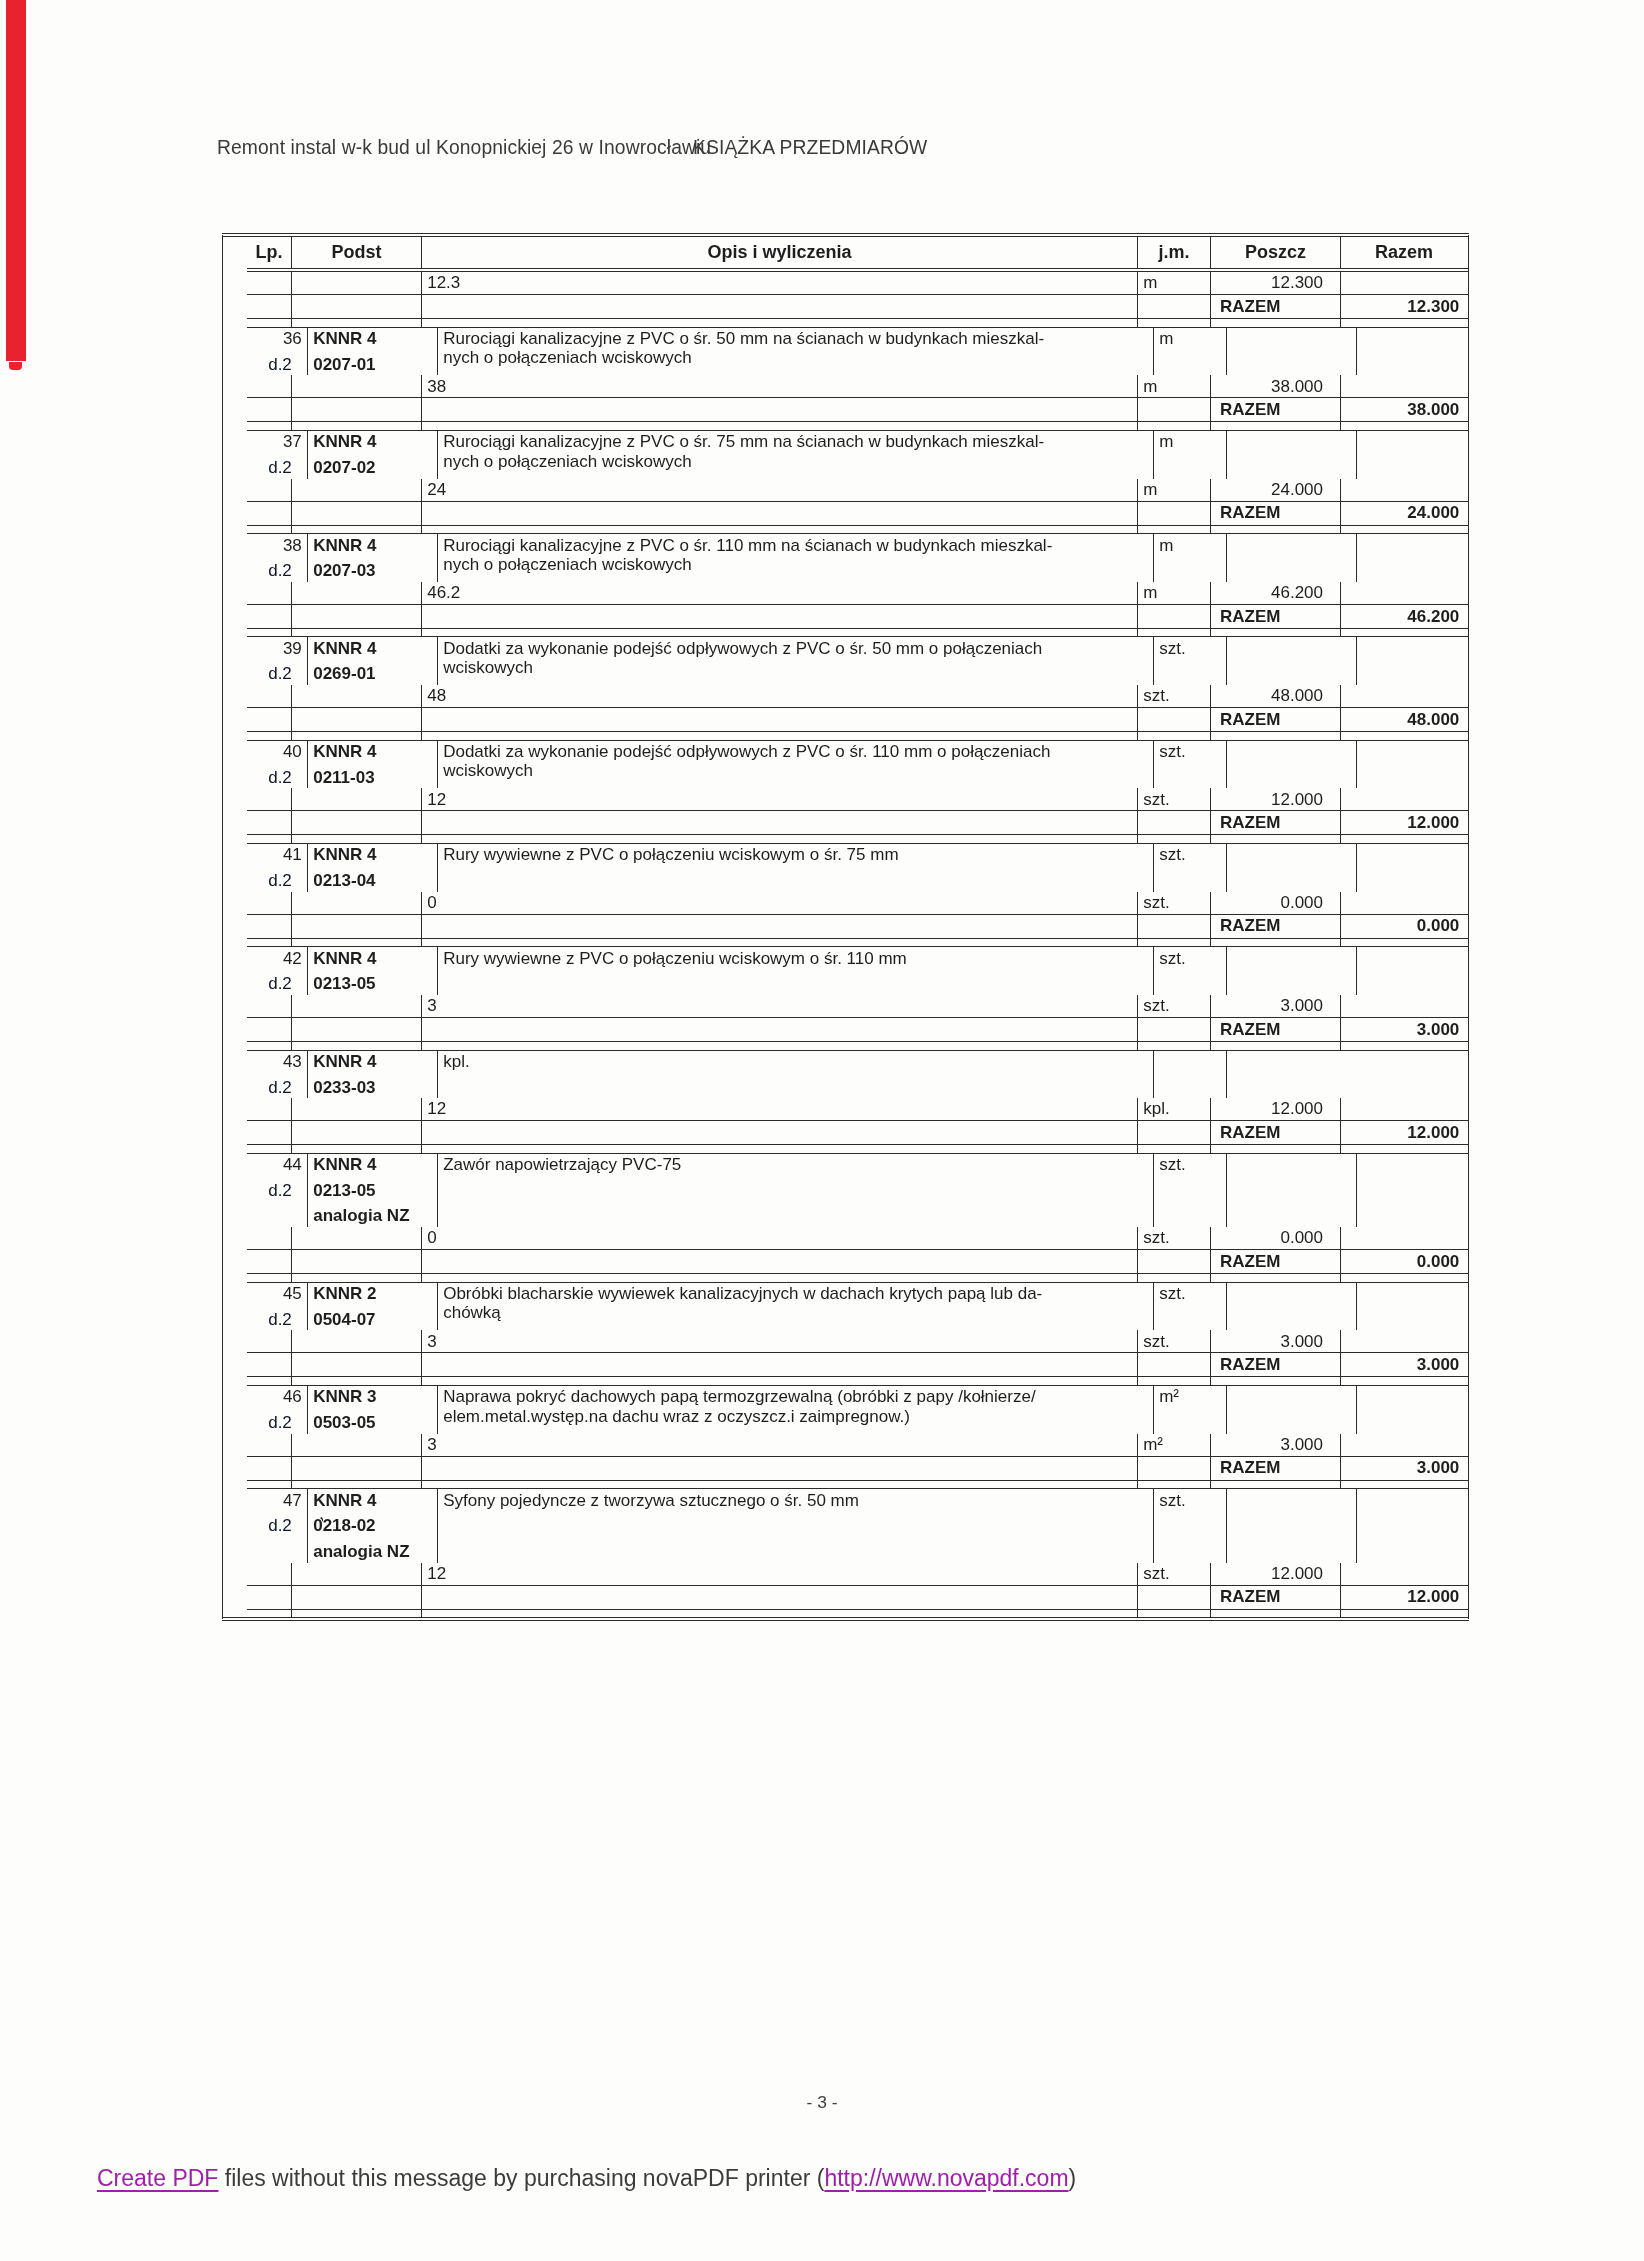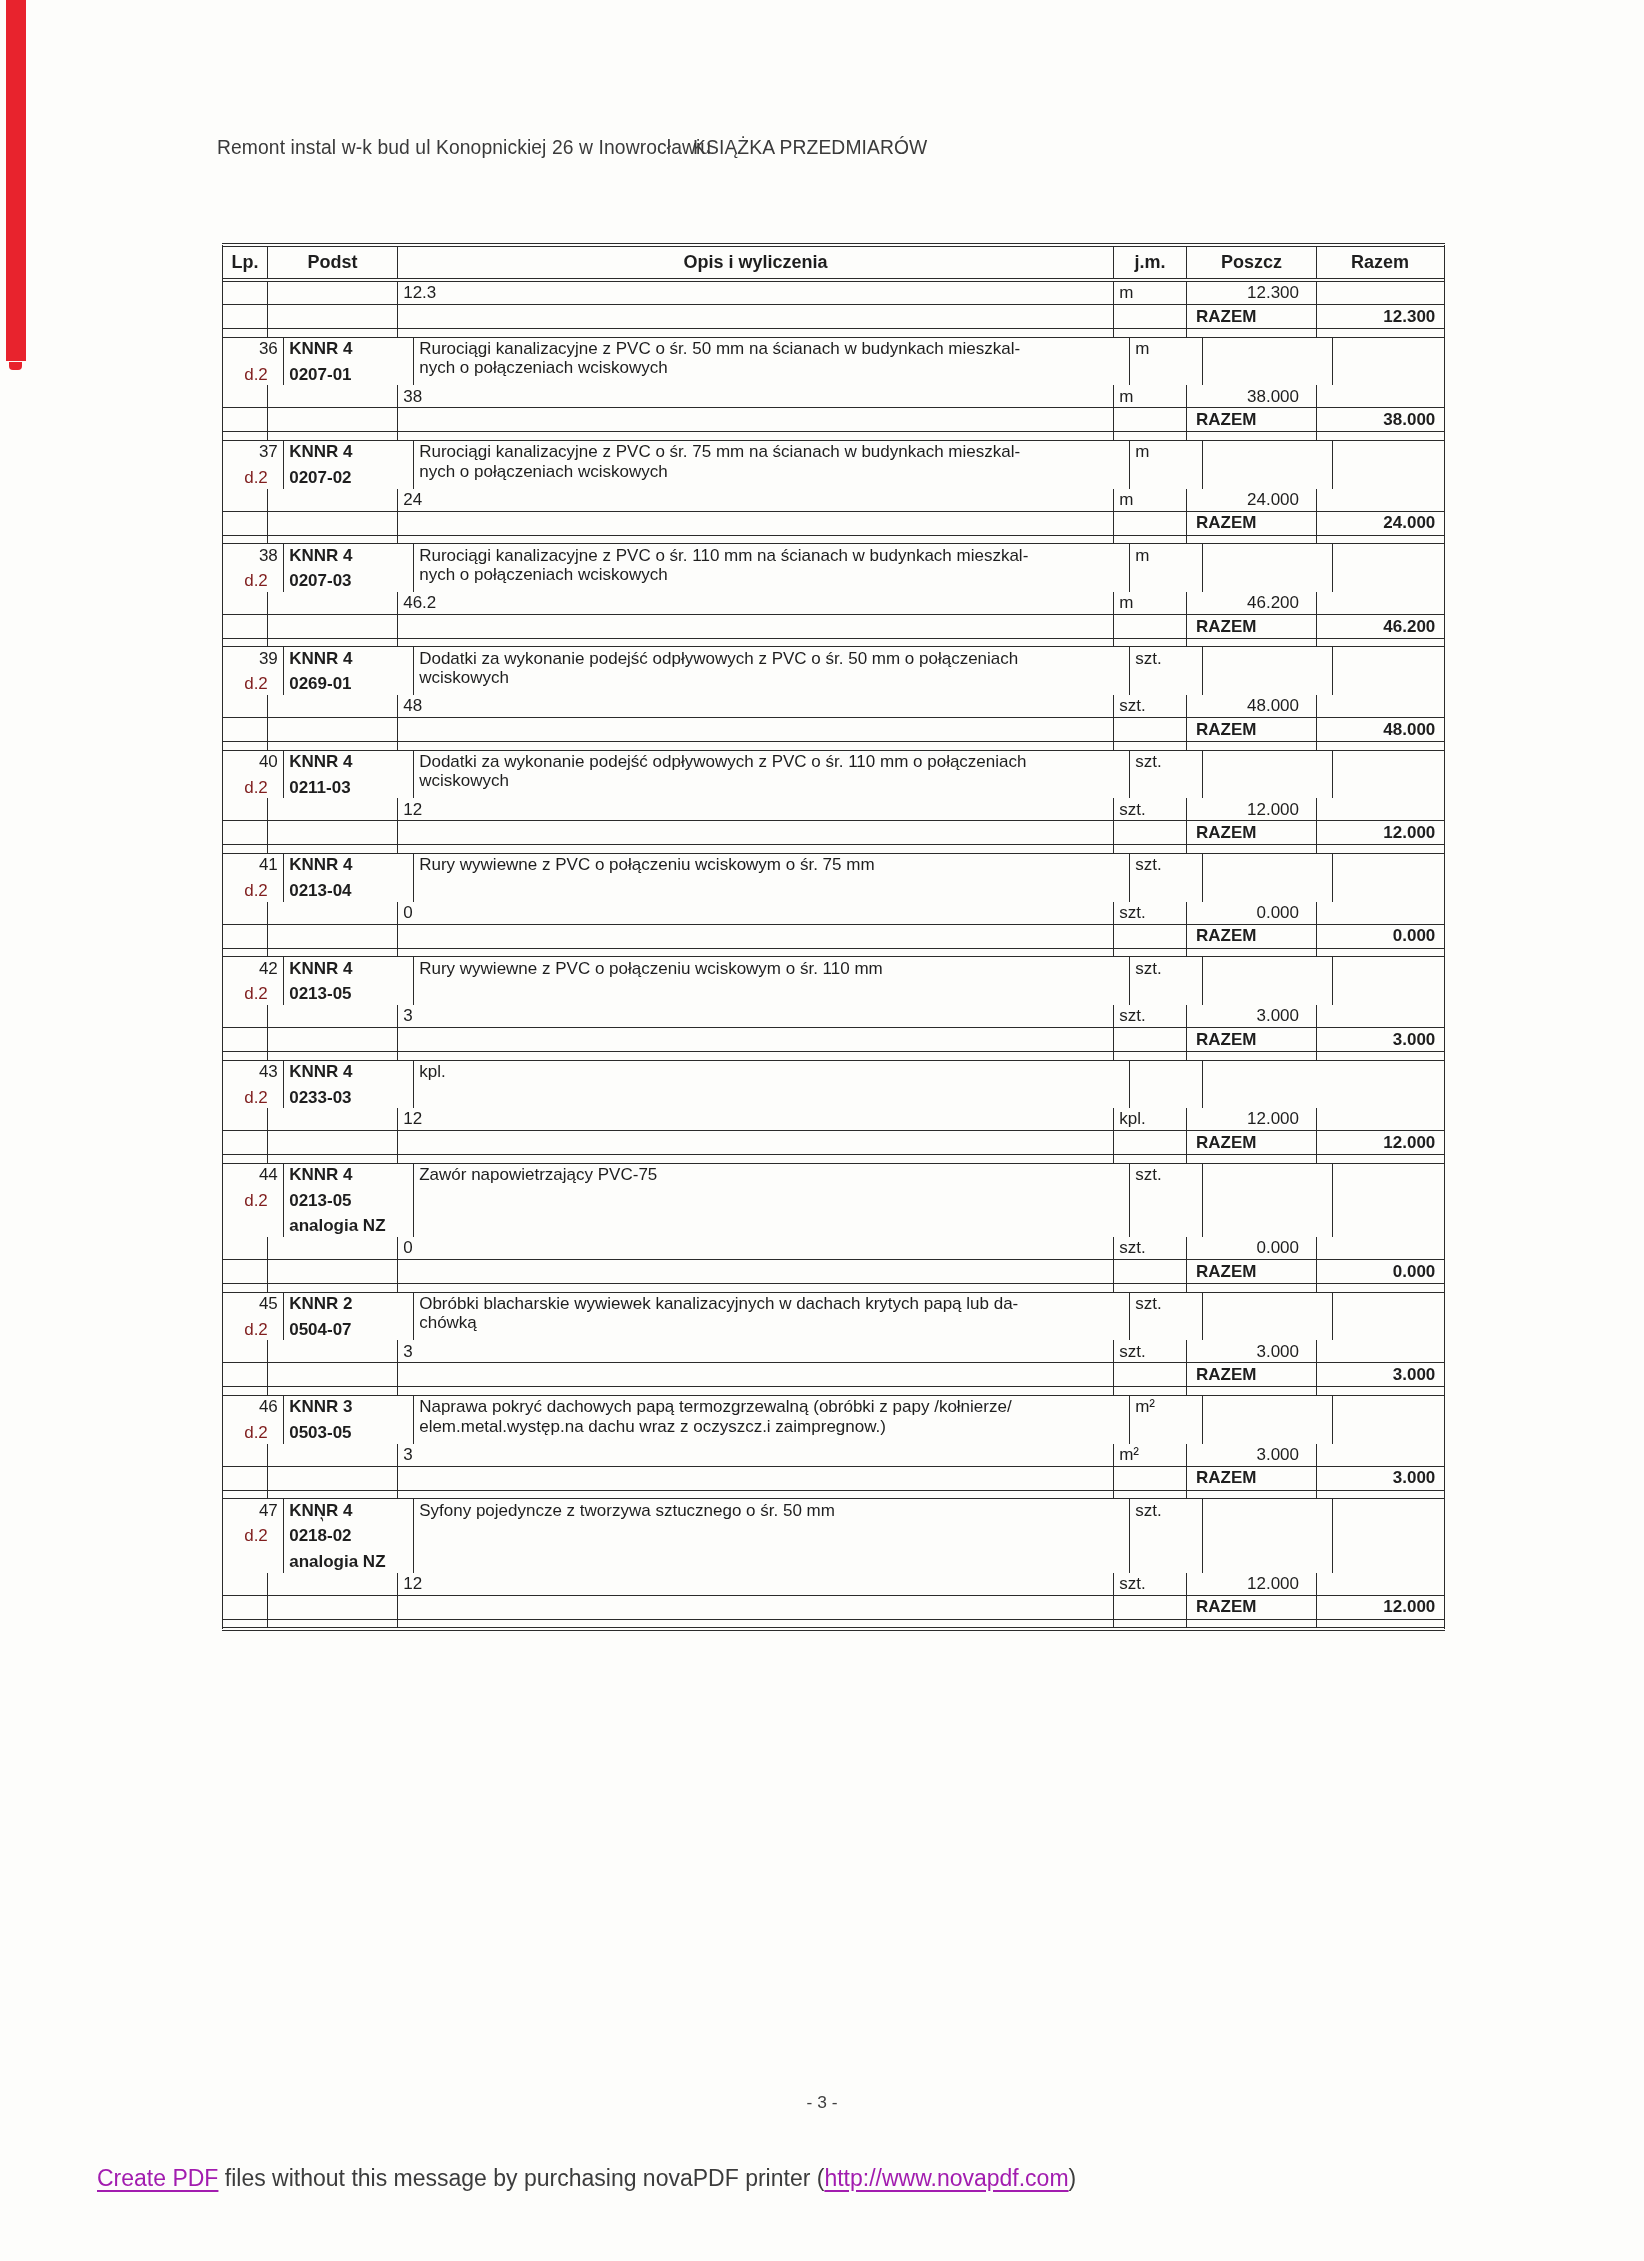--- a/index.html
+++ b/index.html
@@ -15,41 +15,41 @@
   .stripe{position:absolute;left:6.4px;top:0;width:19.3px;height:361px;background:#e8232d;}
   .stripe-tail{position:absolute;left:9px;top:362px;width:13px;height:7.7px;background:#e8232d;border-radius:0 0 3.9px 3.9px;}
 
   
   .hdr{position:absolute;top:137px;font-size:19.3px;color:#3a3a3a;white-space:nowrap;letter-spacing:0.1px;}
   .hdr-left{left:217px;}
   .hdr-right{left:693px;text-align:right;}
 
   
   .tbl{
-    position:absolute;left:222px;top:243px;width:1221px;
+    position:absolute;left:222px;top:233px;width:1221px;
     border-left:1.3px solid #2b2b2b;border-right:1.3px solid #2b2b2b;
     border-top:4.5px double #2b2b2b;border-bottom:4.5px double #2b2b2b;
-    font-size:17px;line-height:19.3px;
+    font-size:17px;line-height:19.3px;padding-left:24px;
   }
   .row{display:grid;grid-template-columns:45px 130px 716px 73px 130px 126px;}
   .cell{box-sizing:border-box;border-right:1.3px solid #2b2b2b;padding:1.3px 5.2px;min-width:0;}
   .cell:last-child{border-right:none;}
   .b{font-weight:bold;}
   .thead{border-bottom:4.5px double #2b2b2b;}
   .thead .cell{display:flex;align-items:center;justify-content:center;height:31px;font-weight:bold;font-size:18px;}
   .r-desc{min-height:39px;margin-left:16px;}
   .tall .r-desc{min-height:72px;}
   .r-qty{height:22px;}
   .r-qty .cell{display:flex;align-items:flex-start;}
   .r-sum{height:23px;border-top:1.3px solid #2b2b2b;border-bottom:1.3px solid #2b2b2b;}
   .r-sum .cell{display:flex;align-items:center;}
   .r-gap{height:7.7px;border-bottom:1.9px solid #2b2b2b;}
   .item:last-child .r-gap{border-bottom:none;}
   .c-lp .l1{text-align:right;padding-right:0;}
-  .c-lp .l2{text-align:left;margin-top:6.4px;color:#7f1d1d;}
+  .c-lp .l2{text-align:left;margin-top:6.4px;color:#0f172a;}
   .c-podst .l2{margin-top:6.4px;}
   .c-podst .l3{margin-top:6.4px;}
   .c-podst .l3:empty{display:none;}
   .c-opis div:empty{display:none;}
   .val{justify-content:flex-end;text-align:right;}
   .r-qty .c-poszcz{justify-content:flex-end;padding-right:17px;}
   .r-sum .c-poszcz{padding-left:9px;}
   .r-sum .c-razem{justify-content:flex-end;font-weight:bold;padding-right:7.7px;}
 
   

